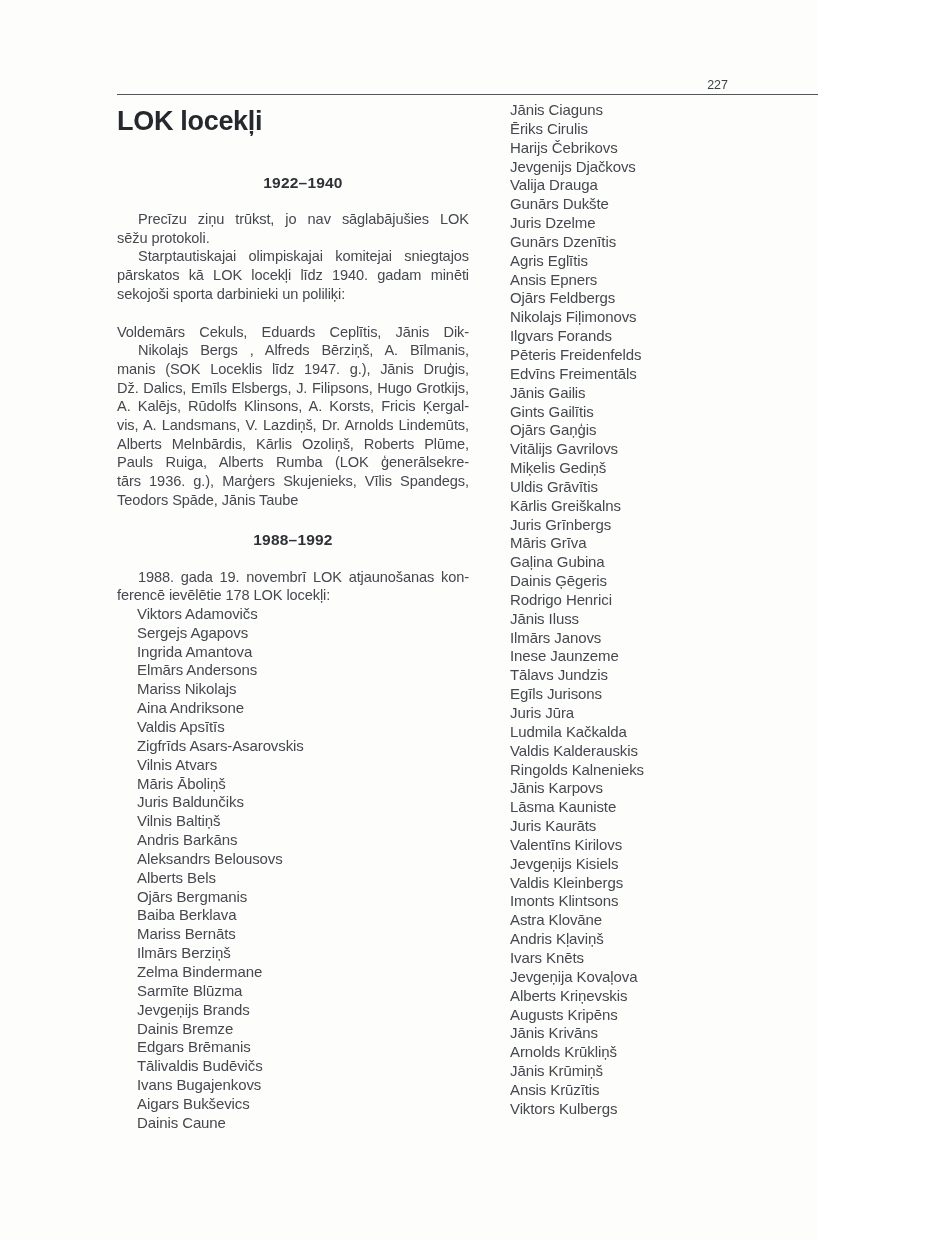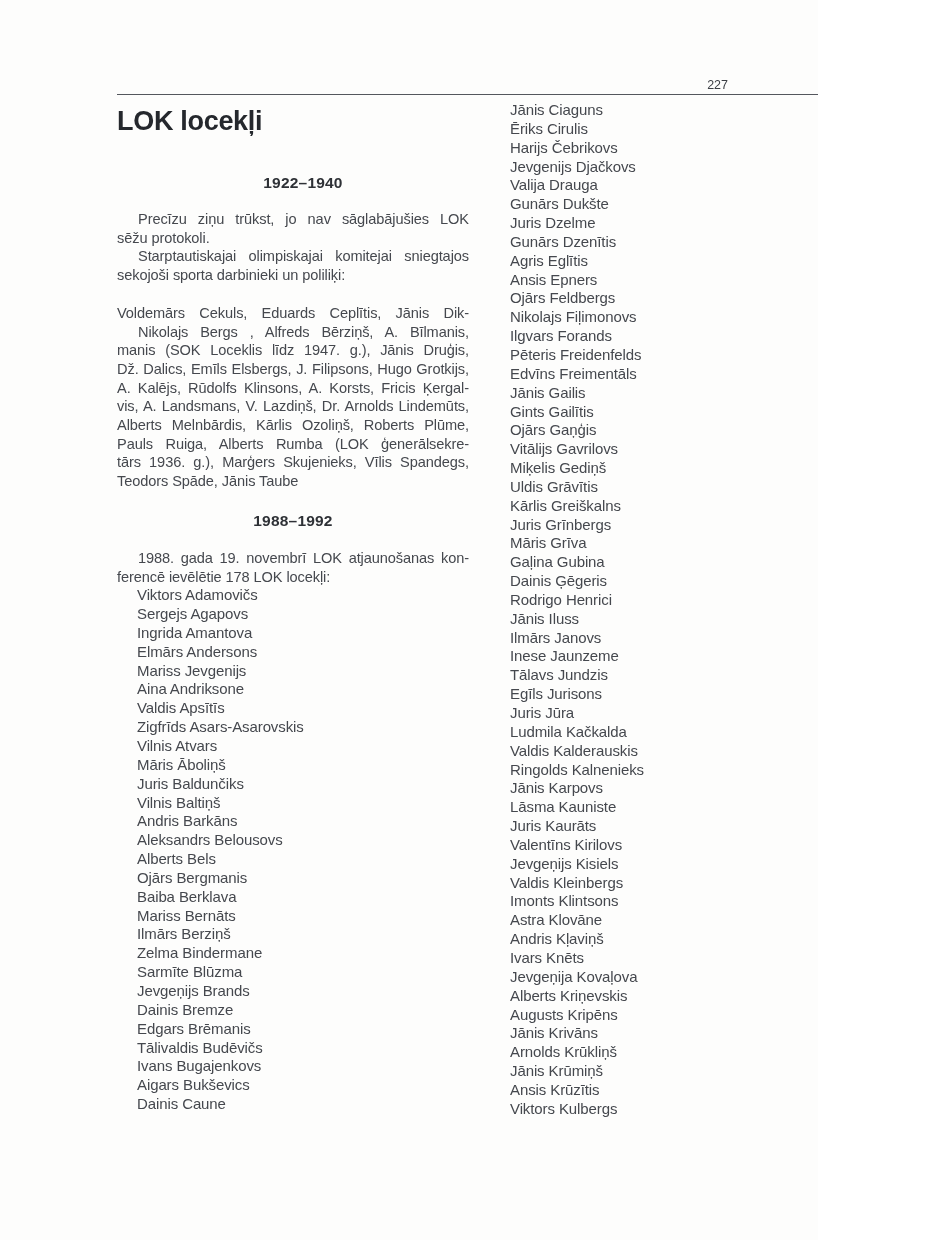--- a/index.html
+++ b/index.html
@@ -86,20 +86,21 @@
 
     <h2 class="h2 indent">1922–1940</h2>
 
     <div class="para">
         <div class="line first">Precīzu ziņu trūkst, jo nav sāglabājušies LOK</div>
         <div class="line last">sēžu protokoli.</div>
       </div>
 
     <div class="para cont">
         <div class="line first">Starptautiskajai olimpiskajai komitejai sniegtajos</div>
+        <div class="line">pārskatos kā LOK locekļi līdz 1940. gadam minēti</div>
         <div class="line last">sekojoši sporta darbinieki un poliliķi:</div>
       </div>
 
     <div class="para gap">
         <div class="line">Voldemārs Cekuls, Eduards Ceplītis, Jānis Dik-</div>
         <div class="line first">Nikolajs Bergs , Alfreds Bērziņš, A. Bīlmanis,</div>
         <div class="line">manis (SOK Loceklis līdz 1947. g.), Jānis Druģis,</div>
         <div class="line">Dž. Dalics, Emīls Elsbergs, J. Filipsons, Hugo Grotkijs,</div>
         <div class="line">A. Kalējs, Rūdolfs Klinsons, A. Korsts, Fricis Ķergal-</div>
         <div class="line">vis, A. Landsmans, V. Lazdiņš, Dr. Arnolds Lindemūts,</div>
@@ -114,21 +115,21 @@
     <div class="para gap">
         <div class="line first">1988. gada 19. novembrī LOK atjaunošanas kon-</div>
         <div class="line last">ferencē ievēlētie 178 LOK locekļi:</div>
       </div>
 
     <div class="namelist">
         <div class="name first">Viktors Adamovičs</div>
         <div class="name">Sergejs Agapovs</div>
         <div class="name">Ingrida Amantova</div>
         <div class="name">Elmārs Andersons</div>
-        <div class="name">Mariss Jevgenijs</div>
+        <div class="name">Mariss Nikolajs</div>
         <div class="name">Aina Andriksone</div>
         <div class="name">Valdis Apsītīs</div>
         <div class="name">Zigfrīds Asars-Asarovskis</div>
         <div class="name">Vilnis Atvars</div>
         <div class="name">Māris Āboliņš</div>
         <div class="name">Juris Baldunčiks</div>
         <div class="name">Vilnis Baltiņš</div>
         <div class="name">Andris Barkāns</div>
         <div class="name">Aleksandrs Belousovs</div>
         <div class="name">Alberts Bels</div>

